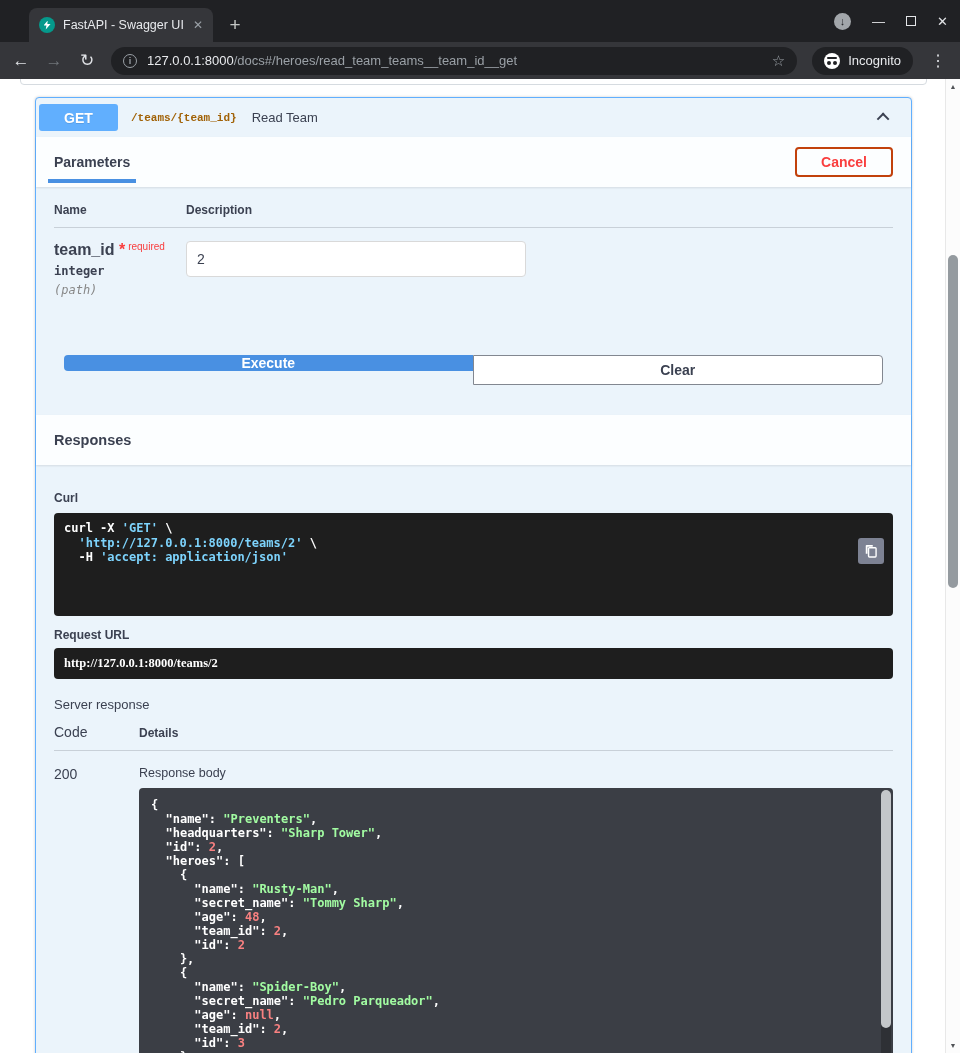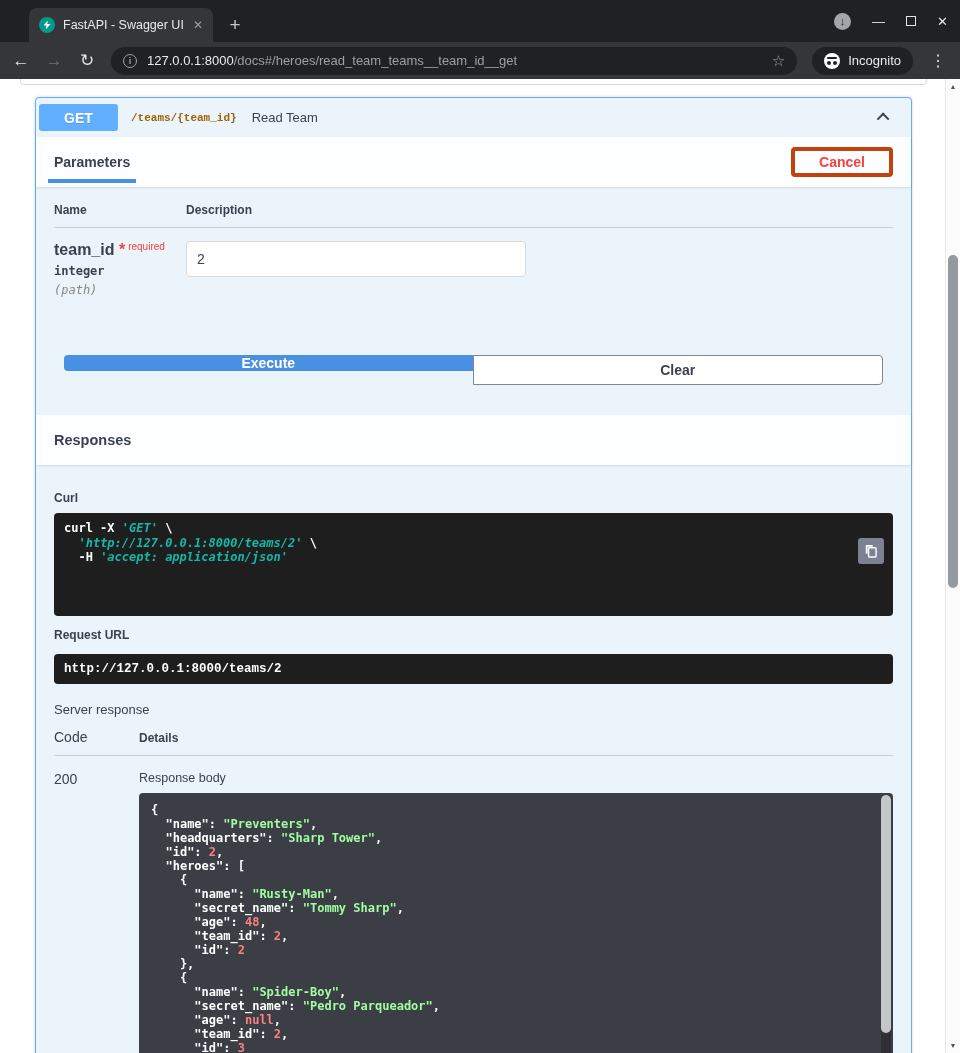--- a/index.html
+++ b/index.html
@@ -61,21 +61,21 @@
   .op-path { font-family:Liberation Mono, monospace; font-weight:bold; font-size:11px; color:#a16207; }
   .op-summary-text { font-size:13px; margin-left:15px; }
   .chevron-up { margin-left:auto; margin-right:14px; width:9px; height:9px;
                 border-left:2px solid #3b4151; border-top:2px solid #3b4151; transform:rotate(45deg) translateY(2px); }
 
   .sec-header { background:rgba(255,255,255,.85); box-shadow:0 1px 2px rgba(0,0,0,.1); padding:0 18px;
                 height:50px; display:flex; align-items:center; justify-content:space-between; position:relative; }
   .params-title { font-size:14px; font-weight:bold; position:relative; }
   .params-title::after { content:""; position:absolute; left:-6px; right:-6px; bottom:-13px; height:4px; background:#4990e2; }
   .resp-title { font-size:14.5px; font-weight:bold; }
-  .cancel-btn { border:4px solid #c2410c; color:#f93e3e; background:transparent; font-weight:bold;
+  .cancel-btn { border:2px solid #c2410c; color:#f93e3e; background:transparent; font-weight:bold;
                 font-size:14px; border-radius:4px; height:30px; padding:0 24px; font-family:inherit; }
 
   .params-body { padding:0 18px; }
   .thead { display:flex; border-bottom:1px solid rgba(59,65,81,.2); padding:16px 0 10px; }
   .th-name { width:132px; font-size:12px; font-weight:bold; }
   .th-desc { font-size:12px; font-weight:bold; }
   .prow { display:flex; padding-top:13px; }
   .p-name-col { width:132px; }
   .pname { font-size:16px; font-weight:bold; }
   .pstar { color:#f93e3e; }
@@ -89,26 +89,26 @@
                  border-radius:4px 0 0 4px; height:16px; font-family:inherit; }
   .btn-clear { flex:1; background:#fff; color:#3b4151; font-weight:bold; font-size:14px;
                border:1px solid #828790; border-radius:0 4px 4px 0; height:30px; font-family:inherit; }
 
   .resp-body { padding:0 18px 30px; }
   .lbl { font-size:12px; font-weight:bold; color:#3b4151; }
   .curl-label { margin-top:26px; }
   .curl-block { position:relative; margin-top:8px; background:#1e1e1e; border-radius:4px;
                 padding:8px 44px 8px 10px; font-family:"DejaVu Sans Mono", monospace; font-size:12px;
                 line-height:14.5px; color:#fff; font-weight:bold; white-space:pre; }
-  .curl-str { color:#14b8a6;font-style:italic; }
+  .curl-str { color:#7dd3fc; }
   .copy-btn { position:absolute; right:9px; top:25px; width:26px; height:26px; background:#7d8293;
               border-radius:3px; display:flex; align-items:center; justify-content:center; border:none; }
   .rurl-label { margin-top:12px; }
-  .rurl-block { margin-top:12px; background:#1e1e1e; border-radius:4px; padding:8px 10px;
-                font-family:Liberation Mono, monospace; font-size:12.5px; font-weight:bold; color:#fff; }
+  .rurl-block { margin-top:6px; background:#1e1e1e; border-radius:4px; padding:8px 10px;
+                font-family:Liberation Serif, serif; font-size:12.5px; font-weight:bold; color:#fff; }
   .sr-label { margin-top:18px; font-size:13px; font-weight:normal; color:#3b4151; }
   .rt-head { display:flex; margin-top:12px; border-bottom:1px solid rgba(59,65,81,.2);
              padding-bottom:10px; align-items:baseline; }
   .rt-code { width:85px; font-size:14px; }
   .rt-details { font-size:12px; font-weight:bold; }
   .rrow { display:flex; padding-top:15px; }
   .r-code { width:85px; font-size:14px; }
   .r-details { flex:1; }
   .rb-label { font-size:12.5px; margin:0 0 8px; }
   .rb-block { position:relative; background:#3b3e45; border-radius:4px; padding:10px 24px 10px 12px;

